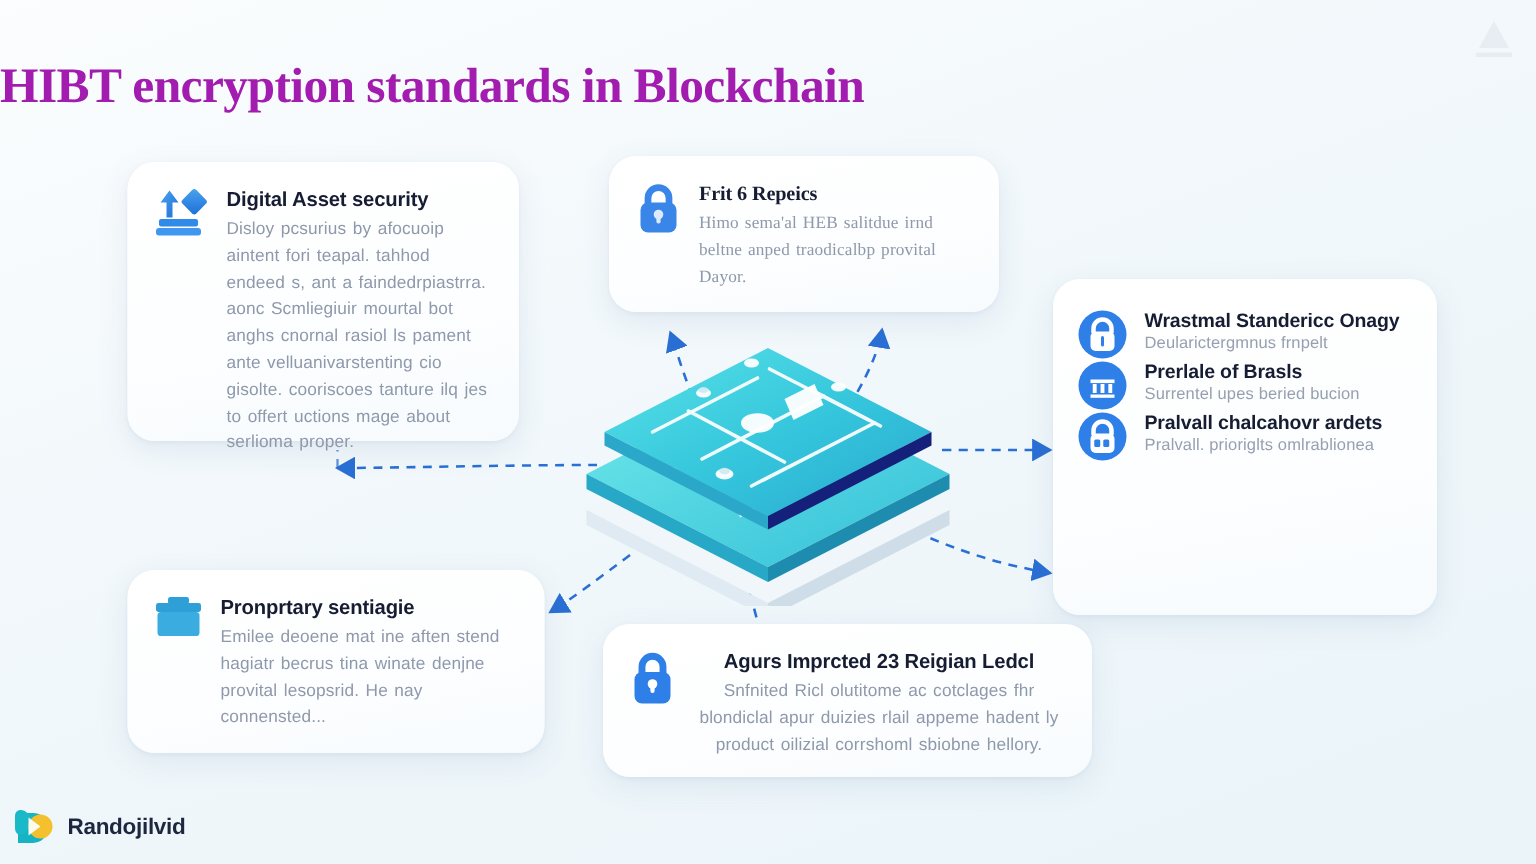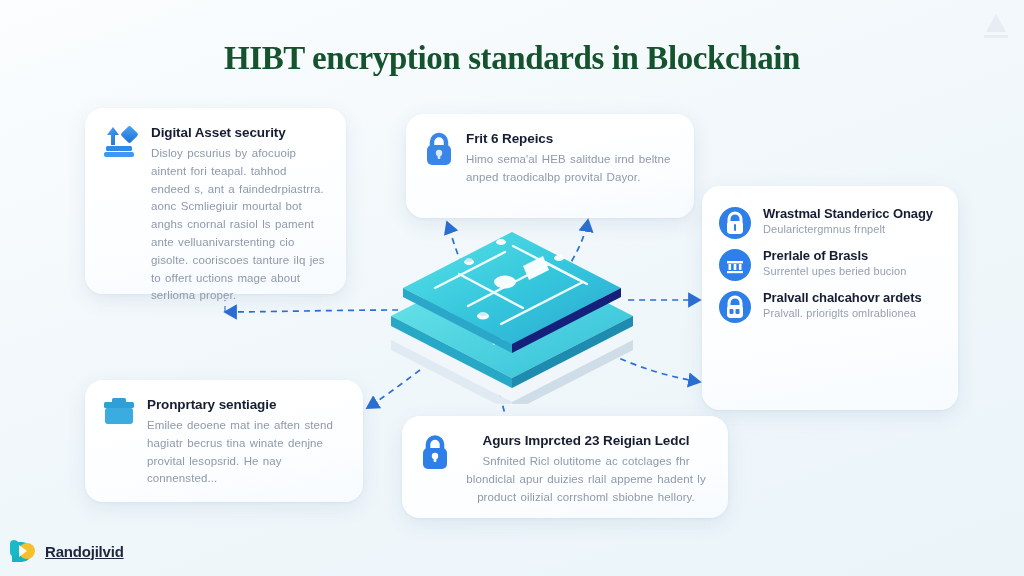--- a/index.html
+++ b/index.html
@@ -12,23 +12,22 @@
 
   
   #watermark {
     position:absolute; top:6px; right:8px; width:40px; height:40px;
     opacity:.10;
   }
 
   
   #title {
     position:absolute; top:40px; left:0; width:100%;
-    text-align:center;
     font-size:33px; font-weight:bold; letter-spacing:-.4px;
-    color:#14532d;
+    color:#a21caf;
     font-family:"Liberation Serif", serif;
   }
 
   
   #connectors { position:absolute; inset:0; width:1024px; height:576px; }
 
   
   #hub {
     position:absolute; left:373px; top:222px; width:278px; height:182px;
   }
@@ -45,37 +44,37 @@
   .c-title {
     font-size:13.5px; font-weight:bold; color:#161d33;
     margin-bottom:3px; line-height:1.25; letter-spacing:-.1px;
   }
   .c-body {
     font-size:11.5px; color:#8e99ab; line-height:1.55;
     letter-spacing:.1px; word-spacing:1px;
   }
 
   #card-digital  { left:85px;  top:108px; width:261px; height:186px; }
-  #card-reports  { left:406px; top:114px; width:288px; height:104px; }
+  #card-reports  { left:406px; top:104px; width:260px; height:104px;font-family:Liberation Serif, serif; }
   #card-list     { left:702px; top:186px; width:256px; height:224px; }
   #card-prop     { left:85px;  top:380px; width:278px; height:122px; }
   #card-ledger   { left:402px; top:416px; width:326px; height:102px;text-align:center; }
 
   
-  #card-list .card-inner { flex-direction:column; gap:8px; padding:20px 24px 18px 16px; }
+  #card-list .card-inner { flex-direction:column; gap:0; padding:20px 24px 18px 16px; }
   .li-row { display:flex; gap:11px; }
   .li-row + .li-row { }
   .li-title { font-size:13px; font-weight:bold; color:#161d33; margin-bottom:2px; letter-spacing:-.1px;}
   .li-sub   { font-size:11px; color:#96a0b1; letter-spacing:.1px; }
 
   .icon { flex:none; display:block; }
 
   
   #logo { position:absolute; left:8px; bottom:10px; display:flex; align-items:center; gap:7px; }
-  #logo-text { font-size:15px; font-weight:bold; color:#1d2740; letter-spacing:-.2px;text-decoration:underline; }
+  #logo-text { font-size:15px; font-weight:bold; color:#1d2740; letter-spacing:-.2px; }
 </style>
 </head>
 <body>
 
 <svg id="watermark" viewBox="0 0 40 40">
   <path d="M20 8 L30 26 L10 26 Z" fill="#8a99ad"></path>
   <rect x="8" y="29" width="24" height="3" fill="#8a99ad"></rect>
 </svg>
 
 <div id="title">HIBT encryption standards in Blockchain</div>

